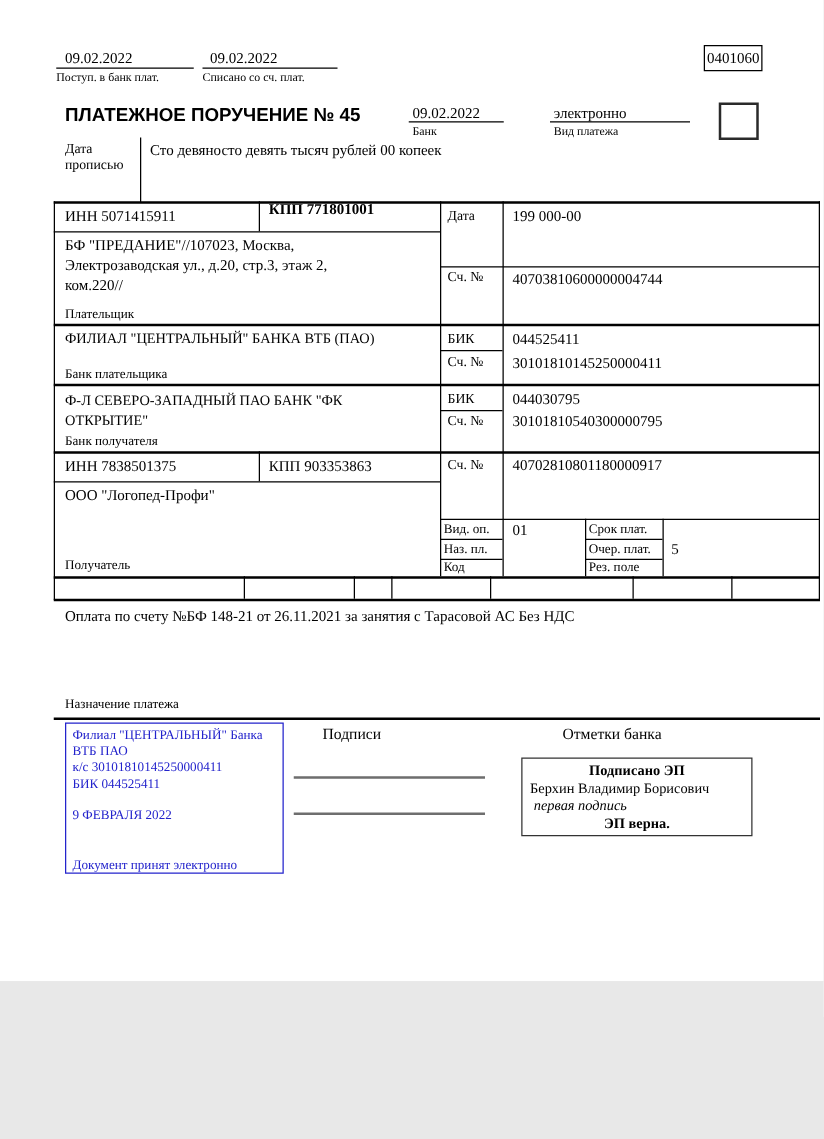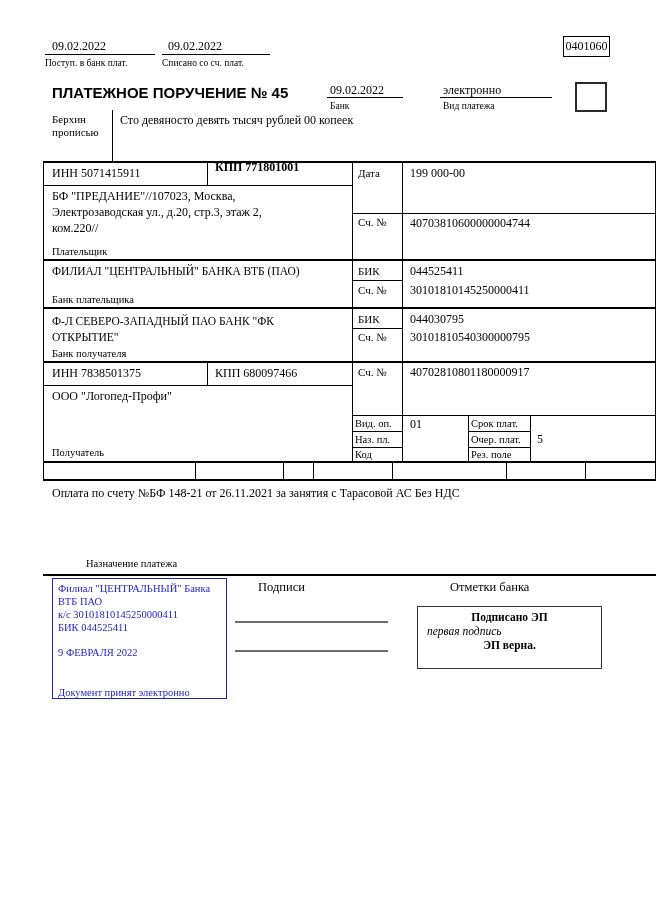--- a/index.html
+++ b/index.html
@@ -1,17 +1,17 @@
 <!DOCTYPE html>
 <html><head>
 <meta charset="utf-8">
 <style>
   html,body{margin:0;padding:0;background:#e8e8e8;}
   .page{
-    position:relative;width:659px;height:911px;margin:0 auto;background:#ffffff;
+    position:relative;width:659px;height:785px;margin:0 auto;background:#ffffff;
     font-family:"Liberation Serif", serif;color:#000;overflow:hidden;
   }
   .abs{position:absolute;white-space:nowrap;}
   .wrap{white-space:normal;}
   .hl{position:absolute;height:1px;background:#000;}
   .hl.thick{height:2px;}
   .vl{position:absolute;width:1px;background:#000;}
   .fs9{font-size:9.5px;}
   .fs10{font-size:10.5px;}
   .fs11{font-size:11px;}
@@ -53,21 +53,21 @@
 
   <div class="abs title" style="left:52px;top:84px;">ПЛАТЕЖНОЕ ПОРУЧЕНИЕ № 45</div>
   <div class="abs fs12" style="left:330px;top:83px;">09.02.2022</div>
   <div class="hl" style="left:327px;top:97px;width:76px;"></div>
   <div class="abs fs9" style="left:330px;top:101px;">Банк</div>
   <div class="abs fs12" style="left:443px;top:83px;">электронно</div>
   <div class="hl" style="left:440px;top:97px;width:112px;"></div>
   <div class="abs fs9" style="left:443px;top:101px;">Вид платежа</div>
   <div class="checkbox"></div>
 
-  <div class="abs fs11 wrap" style="left:52px;top:113px;width:56px;line-height:13px;">Берхин прописью</div>
+  <div class="abs fs11 wrap" style="left:52px;top:113px;width:56px;line-height:13px;">Дата прописью</div>
   <div class="vl" style="left:112px;top:110px;height:52px;"></div>
   <div class="abs fs12" style="left:120px;top:113px;">Сто девяносто девять тысяч рублей 00 копеек</div>
 
   <div class="hl thick" style="left:43px;top:161px;width:613px;"></div>
   <div class="vl" style="left:43px;top:161px;height:319px;"></div>
   <div class="vl" style="left:655px;top:161px;height:319px;"></div>
   <div class="vl" style="left:352px;top:161px;height:300px;"></div>
   <div class="vl" style="left:402px;top:161px;height:300px;"></div>
 
   <div class="abs fs12" style="left:52px;top:166px;">ИНН 5071415911</div>
@@ -98,21 +98,21 @@
   <div class="abs fs11" style="left:358px;top:313px;">БИК</div>
   <div class="abs fs12" style="left:410px;top:312px;">044030795</div>
   <div class="hl" style="left:352px;top:328px;width:50px;"></div>
   <div class="abs fs11" style="left:358px;top:331px;">Сч. №</div>
   <div class="abs fs12" style="left:410px;top:330px;">30101810540300000795</div>
   <div class="abs fs10" style="left:52px;top:348px;">Банк получателя</div>
   <div class="hl thick" style="left:43px;top:361px;width:613px;"></div>
 
   <div class="abs fs12" style="left:52px;top:366px;">ИНН 7838501375</div>
   <div class="vl" style="left:207px;top:361px;height:24px;"></div>
-  <div class="abs fs12" style="left:215px;top:366px;">КПП 680097466</div>
+  <div class="abs fs12" style="left:215px;top:366px;">КПП 903353863</div>
   <div class="hl" style="left:43px;top:385px;width:309px;"></div>
   <div class="abs fs11" style="left:358px;top:366px;">Сч. №</div>
   <div class="abs fs12" style="left:410px;top:365px;">40702810801180000917</div>
   <div class="abs fs12" style="left:52px;top:389px;">ООО "Логопед-Профи"</div>
   <div class="abs fs10" style="left:52px;top:447px;">Получатель</div>
 
   <div class="hl" style="left:352px;top:415px;width:304px;"></div>
   <div class="vl" style="left:468px;top:415px;height:46px;"></div>
   <div class="vl" style="left:530px;top:415px;height:46px;"></div>
   <div class="hl" style="left:352px;top:431px;width:50px;"></div>
@@ -131,36 +131,37 @@
   <div class="hl thick" style="left:43px;top:461px;width:613px;"></div>
   <div class="vl" style="left:195px;top:461px;height:18px;"></div>
   <div class="vl" style="left:283px;top:461px;height:18px;"></div>
   <div class="vl" style="left:313px;top:461px;height:18px;"></div>
   <div class="vl" style="left:392px;top:461px;height:18px;"></div>
   <div class="vl" style="left:506px;top:461px;height:18px;"></div>
   <div class="vl" style="left:585px;top:461px;height:18px;"></div>
   <div class="hl thick" style="left:43px;top:479px;width:613px;"></div>
 
   <div class="abs fs12" style="left:52px;top:486px;">Оплата по счету №БФ 148-21 от 26.11.2021 за занятия с Тарасовой АС Без НДС</div>
-  <div class="abs fs10" style="left:52px;top:558px;margin-left:34px;">Назначение платежа</div>
+  <div class="abs fs10" style="left:52px;top:558px;">Назначение платежа</div>
   <div class="hl thick" style="left:43px;top:574px;width:613px;"></div>
 
   <div class="abs fs13" style="left:258px;top:580px;">Подписи</div>
   <div class="abs fs13" style="left:450px;top:580px;">Отметки банка</div>
   <div class="sigline" style="left:235px;top:621px;width:153px;"></div>
   <div class="sigline" style="left:235px;top:650px;width:153px;"></div>
 
   <div class="stamp">
     <div>Филиал "ЦЕНТРАЛЬНЫЙ" Банка</div>
     <div>ВТБ ПАО</div>
     <div>к/с 30101810145250000411</div>
     <div>БИК 044525411</div>
     <div class="sdate">9 ФЕВРАЛЯ 2022</div>
     <div class="sfoot">Документ принят электронно</div>
   </div>
 
   <div class="esign">
     <div class="et">Подписано ЭП</div>
+    <div class="en">Берхин Владимир Борисович</div>
     <div class="eo">первая подпись</div>
     <div class="ev">ЭП верна.</div>
   </div>
 
 </div>
 
 </body></html>

